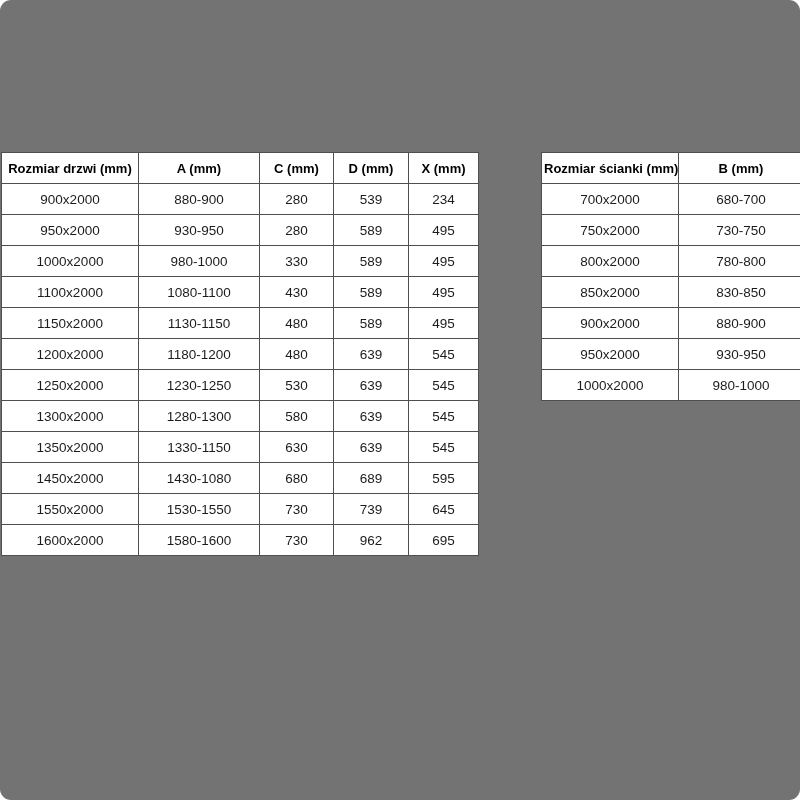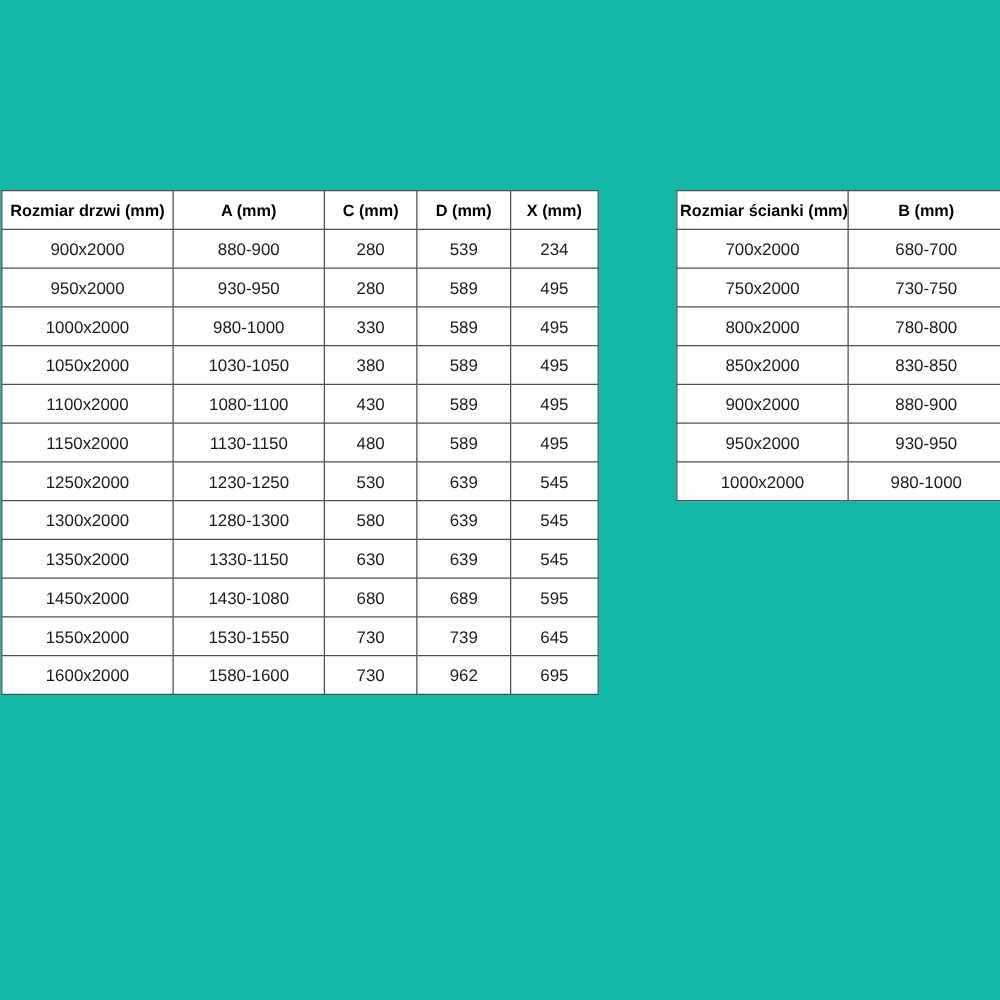--- a/index.html
+++ b/index.html
@@ -10,21 +10,22 @@
   body {
     width: 800px;
     height: 800px;
     overflow: hidden;
     font-family: "Liberation Sans", sans-serif;
   }
   .page {
     position: relative;
     width: 800px;
     height: 800px;
-    background: #14b8a6;
+    background: #737373;
+    border-radius: 11px;
   }
   table.spec-table {
     position: absolute;
     border-collapse: collapse;
     table-layout: fixed;
     background: #ffffff;
   }
   table.spec-table th,
   table.spec-table td {
     border: 1px solid #4f4f4f;
@@ -91,39 +92,39 @@
           <td>495</td>
         </tr>
         <tr>
           <td>1000x2000</td>
           <td>980-1000</td>
           <td>330</td>
           <td>589</td>
           <td>495</td>
         </tr>
         <tr>
-          <td>1050x2000</td>
-          <td>1030-1050</td>
-          <td>380</td>
-          <td>589</td>
-          <td>495</td>
-        </tr>
-        <tr>
           <td>1100x2000</td>
           <td>1080-1100</td>
           <td>430</td>
           <td>589</td>
           <td>495</td>
         </tr>
         <tr>
           <td>1150x2000</td>
           <td>1130-1150</td>
           <td>480</td>
           <td>589</td>
           <td>495</td>
+        </tr>
+        <tr>
+          <td>1200x2000</td>
+          <td>1180-1200</td>
+          <td>480</td>
+          <td>639</td>
+          <td>545</td>
         </tr>
         <tr>
           <td>1250x2000</td>
           <td>1230-1250</td>
           <td>530</td>
           <td>639</td>
           <td>545</td>
         </tr>
         <tr>
           <td>1300x2000</td>

